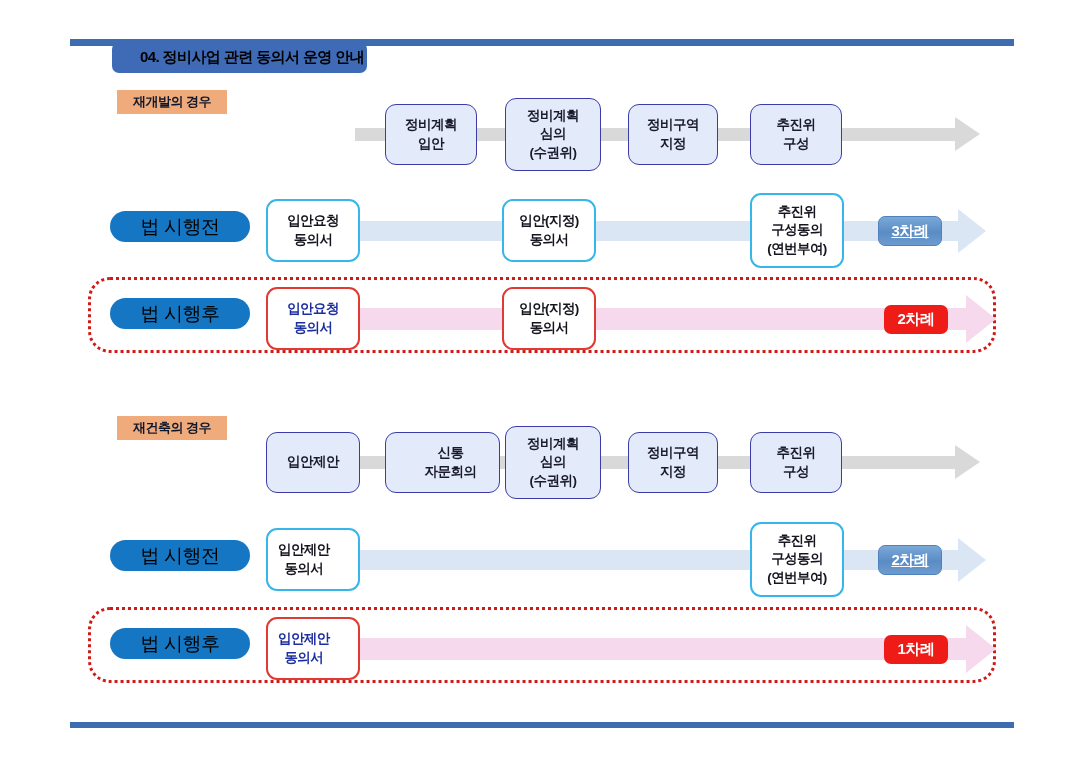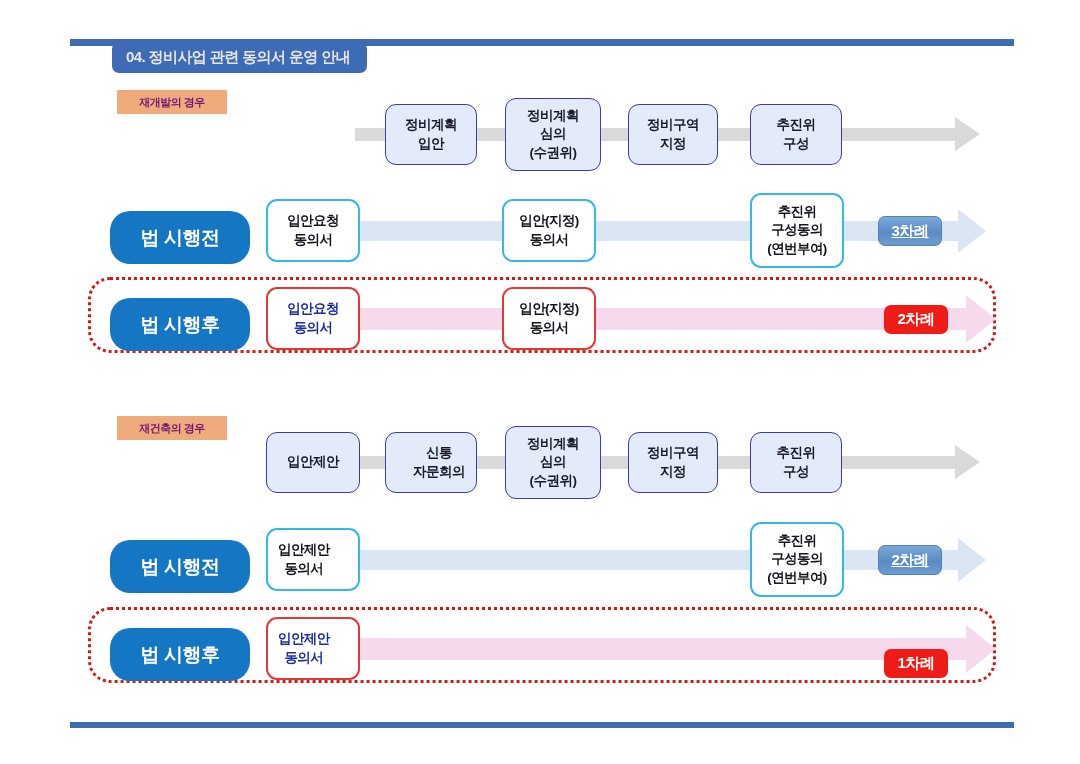--- a/index.html
+++ b/index.html
@@ -41,55 +41,55 @@
 
   
   .title-chip {
     position: absolute;
     left: 112px;
     top: 42px;
     width: 255px;
     height: 31px;
     background: #3f6ab5;
     border-radius: 7px;
-    color: #e5e5e5;
+    color: #000000;
     font-size: 15px;
     font-weight: bold;
     letter-spacing: -0.6px;
     display: flex;
     align-items: center;
-    padding-left: 14px;
+    padding-left: 28px;
     box-sizing: border-box;
   }
 
   
   .case-badge {
     position: absolute;
     background: #f0ab7c;
-    color: #701a75;
-    font-size: 11px;
+    color: #0f172a;
+    font-size: 13px;
     font-weight: bold;
     letter-spacing: -0.5px;
     display: flex;
     align-items: center;
     justify-content: center;
     height: 24px;
     width: 110px;
   }
 
   
   .law-pill {
     position: absolute;
     width: 140px;
-    height: 53px;
+    height: 31px;
     border-radius: 20px;
     background: #1577c4;
-    color: #ffffff;
+    color: #000000;
     font-size: 19px;
-    font-weight: bold;
+    font-weight: normal;
     letter-spacing: -0.5px;
     display: flex;
     align-items: center;
     justify-content: center;
   }
 
   
   .step-box {
     position: absolute;
     background: #e3ebfa;
@@ -259,21 +259,21 @@
   <div class="doc-box red darktext" style="left:502px; top:287px; width:94px; height:63px;">입안(지정)<br>동의서</div>
 
   <div class="count-badge red" style="left:884px; top:305px; width:64px; height:29px;">2차례</div>
 
   <div class="case-badge" style="left:117px; top:416px;">재건축의 경우</div>
 
   <div class="gray-band" style="left:355px; top:456px; width:600px;"></div>
   <div class="gray-arrow" style="left:955px; top:445px;"></div>
 
   <div class="step-box" style="left:266px; top:432px; width:94px; height:61px;">입안제안</div>
-  <div class="step-box" style="left:385px; top:432px; width:92px; height:61px;padding-left:16px;">신통<br>자문회의</div>
+  <div class="step-box" style="left:385px; top:432px; width:115px; height:61px;padding-left:16px;">신통<br>자문회의</div>
   <div class="step-box" style="left:505px; top:426px; width:96px; height:73px;">정비계획<br>심의<br>(수권위)</div>
   <div class="step-box" style="left:628px; top:432px; width:90px; height:61px;">정비구역<br>지정</div>
   <div class="step-box" style="left:750px; top:432px; width:92px; height:61px;">추진위<br>구성</div>
 
   <div class="blue-band" style="left:350px; top:550px; width:620px;"></div>
   <div class="blue-arrow" style="left:958px; top:538px;"></div>
 
   <div class="law-pill" style="left:110px; top:540px;">법 시행전</div>
 
   <div class="doc-box cyan left-text" style="left:266px; top:528px; width:94px; height:63px;">입안제안<br>동의서</div>
@@ -283,15 +283,15 @@
 
   <div class="dotted-frame" style="left:88px; top:607px; width:908px; height:76px;"></div>
 
   <div class="pink-band" style="left:350px; top:638px; width:628px;"></div>
   <div class="pink-arrow" style="left:966px; top:625px;"></div>
 
   <div class="law-pill" style="left:110px; top:628px;">법 시행후</div>
 
   <div class="doc-box red bluetext left-text" style="left:266px; top:617px; width:94px; height:63px;">입안제안<br>동의서</div>
 
-  <div class="count-badge red" style="left:884px; top:635px; width:64px; height:29px;margin-top:14px;">1차례</div>
+  <div class="count-badge red" style="left:884px; top:635px; width:64px; height:29px;">1차례</div>
 
 </div>
 
 </body></html>

